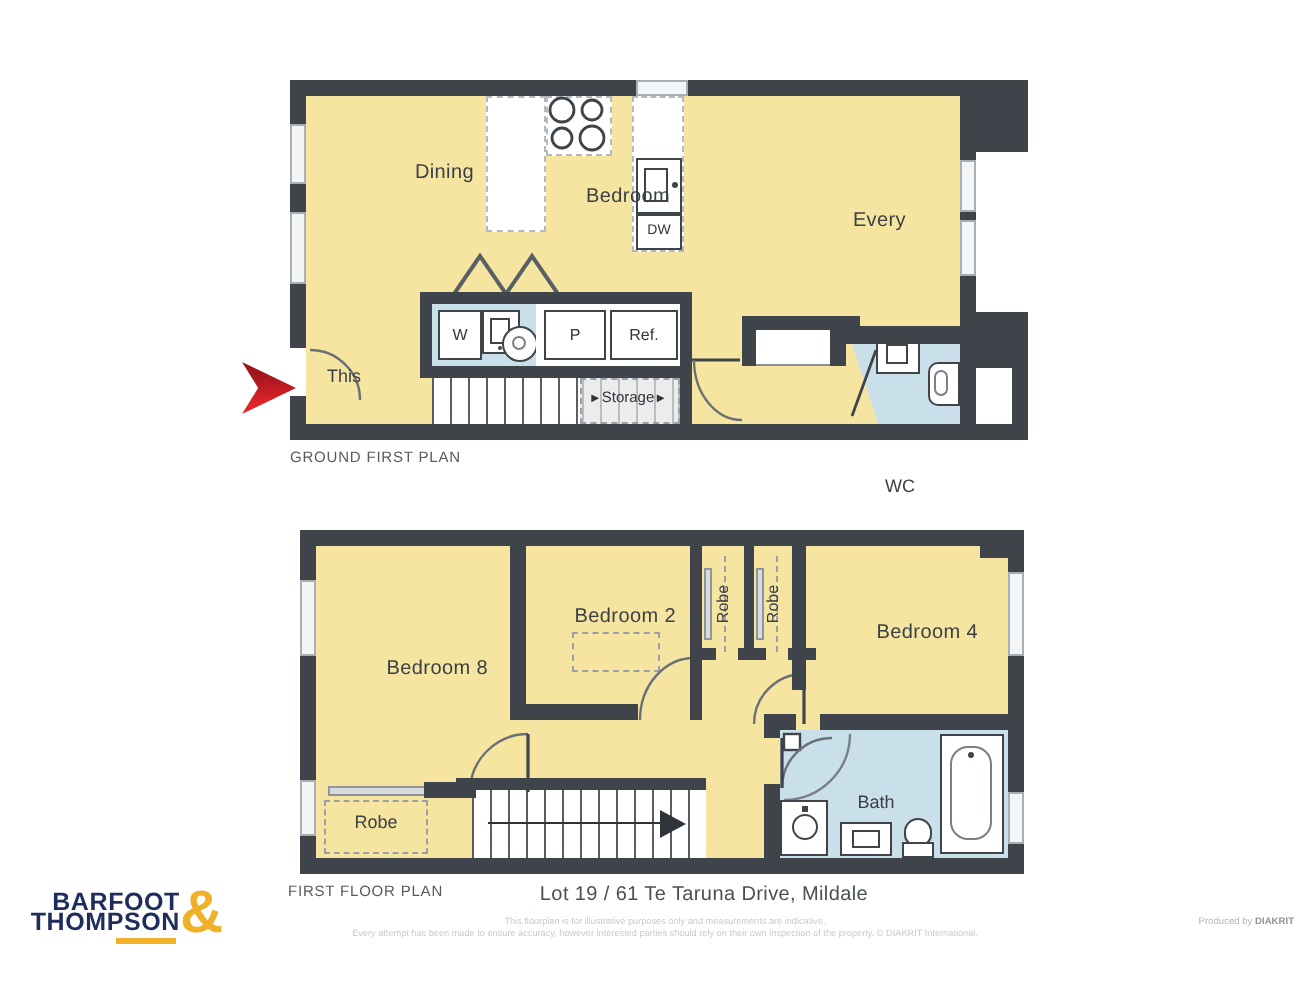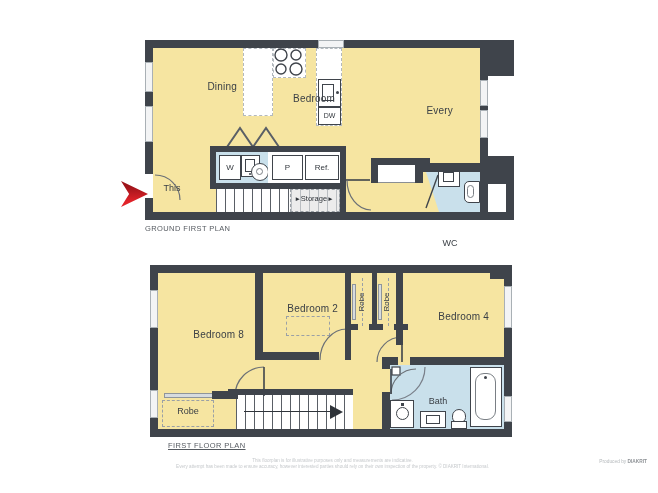--- a/index.html
+++ b/index.html
@@ -218,20 +218,27 @@
 
   <div class="abs win" style="left:150px;top:290px;width:8px;height:38px;"></div>
   <div class="abs win" style="left:150px;top:390px;width:8px;height:28px;"></div>
   <div class="abs win" style="left:504px;top:286px;width:8px;height:42px;"></div>
   <div class="abs win" style="left:504px;top:396px;width:8px;height:26px;"></div>
 
   <div class="abs rlabel" style="left:170px;top:329px;width:74px;">Bedroom 8</div>
   <div class="abs rlabel" style="left:264px;top:303px;width:74px;">Bedroom 2</div>
   <div class="abs rlabel" style="left:415px;top:311px;width:74px;">Bedroom 4</div>
 
-  <div class="abs caption" style="left:168px;top:441px;text-decoration:underline;">FIRST FLOOR PLAN</div>
-
+  <div class="abs caption" style="left:144px;top:441px;">FIRST FLOOR PLAN</div>
+
+  <div class="abs addr" style="left:232px;top:442px;width:240px;">Lot 19 / 61 Te Taruna Drive, Mildale</div>
   <div class="abs tiny" style="left:180px;top:458px;width:305px;">This floorplan is for illustrative purposes only and measurements are indicative.</div>
   <div class="abs tiny" style="left:150px;top:464px;width:365px;">Every attempt has been made to ensure accuracy, however interested parties should rely on their own inspection of the property. © DIAKRIT International.</div>
   <div class="abs credit" style="left:565px;top:459px;width:82px;"><span>Produced by </span><b>DIAKRIT</b></div>
 
+  <div class="abs" style="left:10px;top:444px;width:120px;height:36px;">
+    <div class="abs brand-line" style="left:0;top:2px;width:80px;">BARFOOT</div>
+    <div class="abs brand-line" style="left:0;top:12px;width:80px;">THOMPSON</div>
+    <div class="abs brand-amp" style="left:80px;top:0;">&amp;</div>
+    <div class="abs brand-bar" style="left:48px;top:25px;width:30px;height:2.5px;"></div>
+  </div>
 
 </div>
 
 </body></html>

